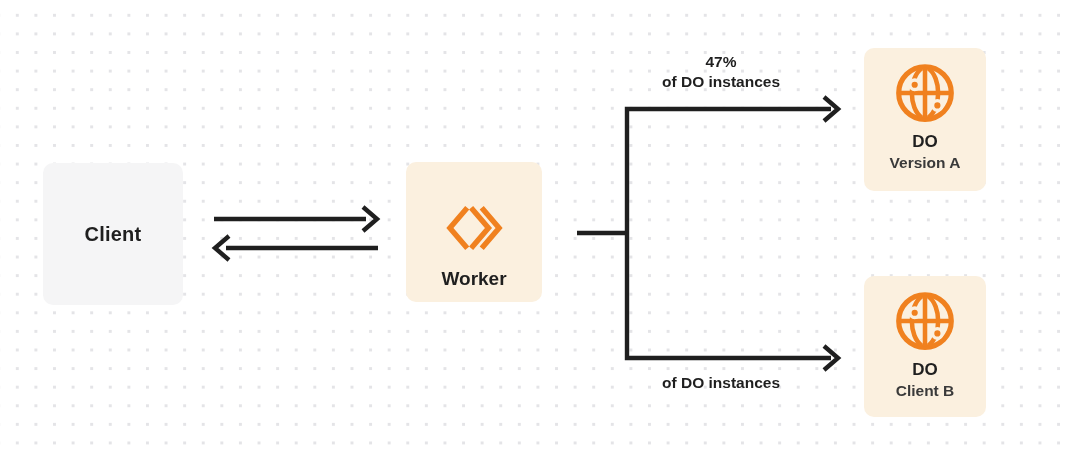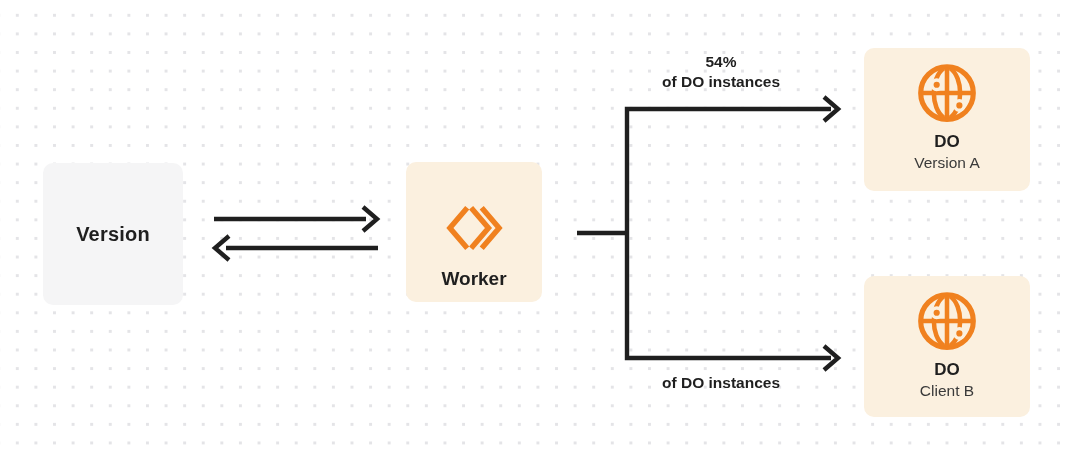--- a/index.html
+++ b/index.html
@@ -35,27 +35,27 @@
   }
   .node-client .node-label{font-size:20px;font-weight:700;letter-spacing:.2px;}
   .node-worker{
     left:406px;top:162px;width:136px;height:140px;
     background:var(--card-bg);
     justify-content:flex-start;
     padding-top:39px;
   }
   .node-worker .node-label{font-size:19px;font-weight:700;margin-top:13px;}
   .node-do{
-    width:166px;background:var(--card-bg);
+    width:122px;background:var(--card-bg);
     justify-content:flex-start;padding-top:12px;
   }
   .node-do-a{left:864px;top:48px;height:143px;}
   .node-do-b{left:864px;top:276px;height:141px;}
   .do-title{font-size:17px;font-weight:700;margin-top:5px;line-height:21px;}
-  .do-subtitle{font-size:15.5px;font-weight:400;color:var(--subtle);line-height:21px;}
+  .do-subtitle{font-size:15.5px;font-weight:700;color:var(--subtle);line-height:21px;}
   .edge-label{
     position:absolute;left:621px;width:200px;
     text-align:center;font-size:15.5px;font-weight:700;line-height:20px;
   }
   .edge-label-top{top:52px;}
   .edge-label-bottom{top:373px;}
   .connectors{position:absolute;left:0;top:0;}
   .icon-svg{display:block;}
 </style>
 </head>
@@ -74,21 +74,21 @@
     <path d="M577 233 H629" stroke="#1f1f1f" stroke-width="4.4"></path>
 
     <path d="M831 109 H627 V358 H831" stroke="#1f1f1f" stroke-width="4.4" stroke-linejoin="miter"></path>
 
     <path d="M824 97 L838 109 L824 121" stroke="#1f1f1f" stroke-width="4.4" stroke-linejoin="miter"></path>
 
     <path d="M824 346 L838 358 L824 370" stroke="#1f1f1f" stroke-width="4.4" stroke-linejoin="miter"></path>
   </svg>
 
   <div class="node node-client">
-    <div class="node-label">Version</div>
+    <div class="node-label">Client</div>
   </div>
 
   <div class="node node-worker">
     <span>
       <svg class="icon-svg" width="58" height="54" viewBox="0 0 60 56" fill="none">
         <polyline points="23,7 5,28 23,49" stroke="#f0811f" stroke-width="5.6" stroke-linejoin="miter"></polyline>
         <polyline points="27,7 45,28 27,49" stroke="#f0811f" stroke-width="5.6" stroke-linejoin="miter"></polyline>
         <polyline points="38,7 56,28 38,49" stroke="#f0811f" stroke-width="5.6" stroke-linejoin="miter"></polyline>
       </svg>
     </span>
@@ -121,20 +121,20 @@
         <path d="M35 8 C48 17 48 47 35 56" stroke="#f0811f" stroke-width="4.4"></path>
         <circle cx="22" cy="24" r="4.6" fill="#f0811f" stroke="#fbf0df" stroke-width="3.2"></circle>
         <circle cx="44" cy="44" r="4.6" fill="#f0811f" stroke="#fbf0df" stroke-width="3.2"></circle>
       </svg>
     </span>
     <div class="do-title">DO</div>
     <div class="do-subtitle">Client B</div>
   </div>
 
   <div class="edge-label edge-label-top">
-    <div>54%</div>
+    <div>47%</div>
     <div>of DO instances</div>
   </div>
   <div class="edge-label edge-label-bottom">
     <div>of DO instances</div>
   </div>
 
 </div>
 
 </body></html>

